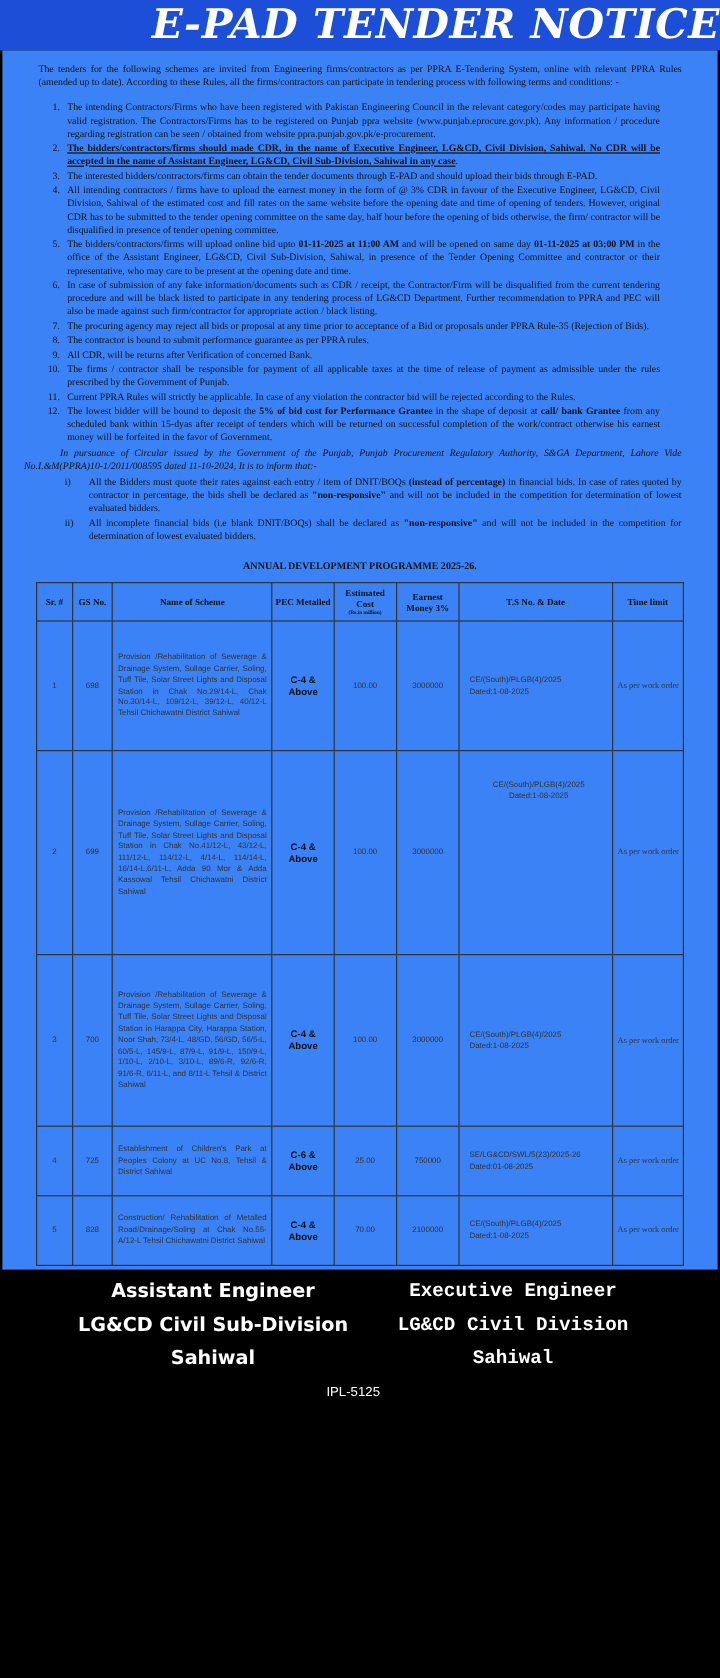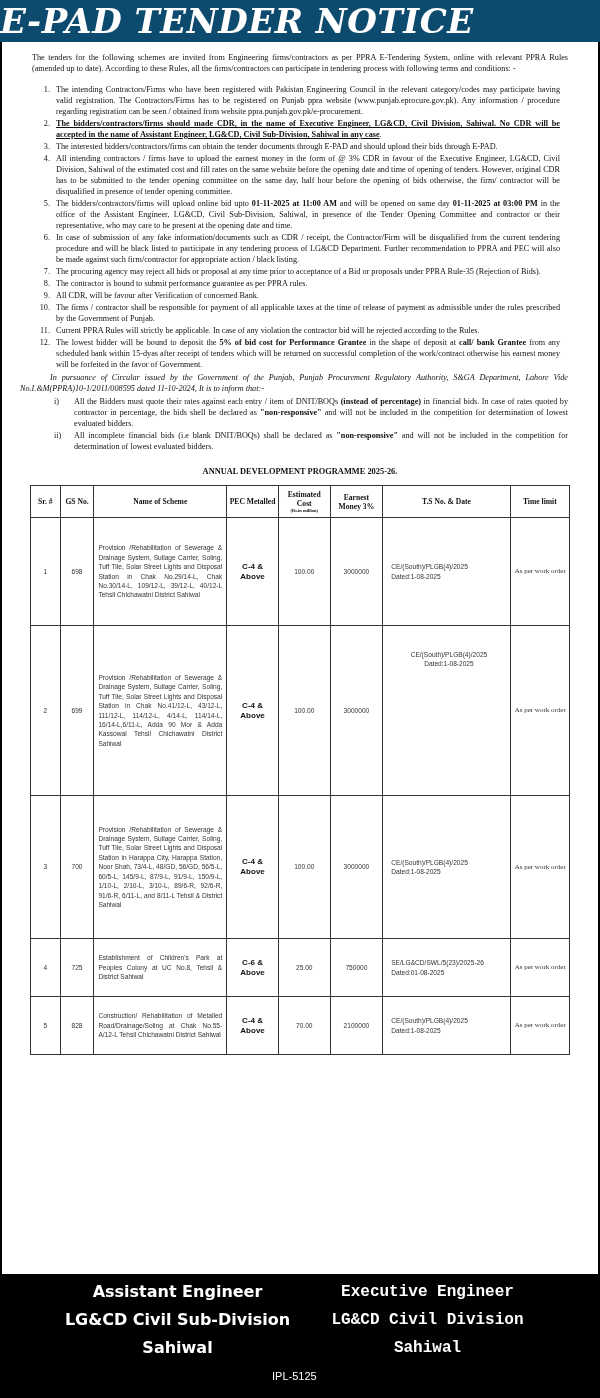--- a/index.html
+++ b/index.html
@@ -1,22 +1,22 @@
 <!DOCTYPE html>
 <html><head>
 <meta charset="utf-8">
 <style>
   html, body { margin:0; padding:0; }
   body { width:600px; height:1398px; background:#000; font-family:"Liberation Serif", serif; color:#111; overflow:hidden; }
-  .header { height:42px; background:#0c4a6e; display:flex; align-items:center; justify-content:flex-start; }
+  .header { height:42px; background:#1d4ed8; display:flex; align-items:center; justify-content:flex-end; }
   .header h1 { margin:0; color:#fff; font-family:"DejaVu Serif", serif; font-style:italic; font-weight:bold; font-size:34px; letter-spacing:0.5px; }
-  .sheet { background:#ffffff; margin:0 2px; height:1232px; position:relative; padding:8px 30px 0 30px; box-sizing:border-box; font-size:8.2px; line-height:11px; }
+  .sheet { background:#3b82f6; margin:0 2px; height:1016px; position:relative; padding:8px 30px 0 30px; box-sizing:border-box; font-size:8.2px; line-height:11px; }
   .intro { margin:2px 0 10px 0; text-align:justify; }
   ol.terms { margin:0; padding-left:20px; }
-  ol.terms li { margin:0 8px 1px 0; padding-left:4px; text-align:justify; }
+  ol.terms li { margin:0 18px 1px 0; padding-left:4px; text-align:justify; }
   .u { text-decoration:underline; font-weight:bold; }
   b { font-weight:bold; }
   .pursuance { text-indent:30px; margin:2px 0 2px -12px; text-align:justify;font-style:italic; }
   .sub { margin:0 0 0 22px; padding:0; list-style:none; }
   .sub li { display:flex; margin-bottom:1px; text-align:justify; }
   .sub .num { width:20px; flex:none; }
   .adp { text-align:center; font-weight:bold; font-size:8.4px; line-height:11px; margin-top:14px; }
   table { border-collapse:collapse; margin:8px 0 0 -2px; width:540px; font-family:"Liberation Sans", sans-serif; font-size:6.6px; line-height:9.4px; }
   th, td { border:1px solid #333; vertical-align:middle; }
   th { font-family:"Liberation Serif", serif; font-weight:bold; font-size:7.6px; line-height:9px; padding:4px 2px; text-align:center; }
@@ -44,21 +44,21 @@
 
   <ol class="terms">
     <li>The intending Contractors/Firms who have been registered with Pakistan Engineering Council in the relevant category/codes may participate having valid registration. The Contractors/Firms has to be registered on Punjab ppra website (www.punjab.eprocure.gov.pk). Any information / procedure regarding registration can be seen / obtained from website ppra.punjab.gov.pk/e-procurement.</li>
     <li><span class="u">The bidders/contractors/firms should made CDR, in the name of Executive Engineer, LG&amp;CD, Civil Division, Sahiwal. No CDR will be accepted in the name of Assistant Engineer, LG&amp;CD, Civil Sub-Division, Sahiwal in any case</span><span>.</span></li>
     <li>The interested bidders/contractors/firms can obtain the tender documents through E-PAD and should upload their bids through E-PAD.</li>
     <li>All intending contractors / firms have to upload the earnest money in the form of @ 3% CDR in favour of the Executive Engineer, LG&amp;CD, Civil Division, Sahiwal of the estimated cost and fill rates on the same website before the opening date and time of opening of tenders. However, original CDR has to be submitted to the tender opening committee on the same day, half hour before the opening of bids otherwise, the firm/ contractor will be disqualified in presence of tender opening committee.</li>
     <li><span>The bidders/contractors/firms will upload online bid upto </span><b>01-11-2025 at 11:00 AM</b><span> and will be opened on same day </span><b>01-11-2025 at 03:00 PM</b><span> in the office of the Assistant Engineer, LG&amp;CD, Civil Sub-Division, Sahiwal, in presence of the Tender Opening Committee and contractor or their representative, who may care to be present at the opening date and time.</span></li>
     <li>In case of submission of any fake information/documents such as CDR / receipt, the Contractor/Firm will be disqualified from the current tendering procedure and will be black listed to participate in any tendering process of LG&amp;CD Department. Further recommendation to PPRA and PEC will also be made against such firm/contractor for appropriate action / black listing.</li>
     <li>The procuring agency may reject all bids or proposal at any time prior to acceptance of a Bid or proposals under PPRA Rule-35 (Rejection of Bids).</li>
     <li>The contractor is bound to submit performance guarantee as per PPRA rules.</li>
-    <li>All CDR, will be favour after Verification of concerned Bank.</li>
+    <li>All CDR, will be returns after Verification of concerned Bank.</li>
     <li>The firms / contractor shall be responsible for payment of all applicable taxes at the time of release of payment as admissible under the rules prescribed by the Government of Punjab.</li>
     <li>Current PPRA Rules will strictly be applicable. In case of any violation the contractor bid will be rejected according to the Rules.</li>
     <li><span>The lowest bidder will be bound to deposit the </span><b>5% of bid cost for Performance Grantee</b><span> in the shape of deposit at </span><b>call/ bank Grantee</b><span> from any scheduled bank within 15-dyas after receipt of tenders which will be returned on successful completion of the work/contract otherwise his earnest money will be forfeited in the favor of Government.</span></li>
   </ol>
 
   <p class="pursuance">In pursuance of Circular issued by the Government of the Punjab, Punjab Procurement Regulatory Authority, S&amp;GA Department, Lahore Vide No.I.&amp;M(PPRA)10-1/2011/008595 dated 11-10-2024, It is to inform that:-</p>
 
   <ul class="sub">
     <li>
         <span class="num">i)</span>

